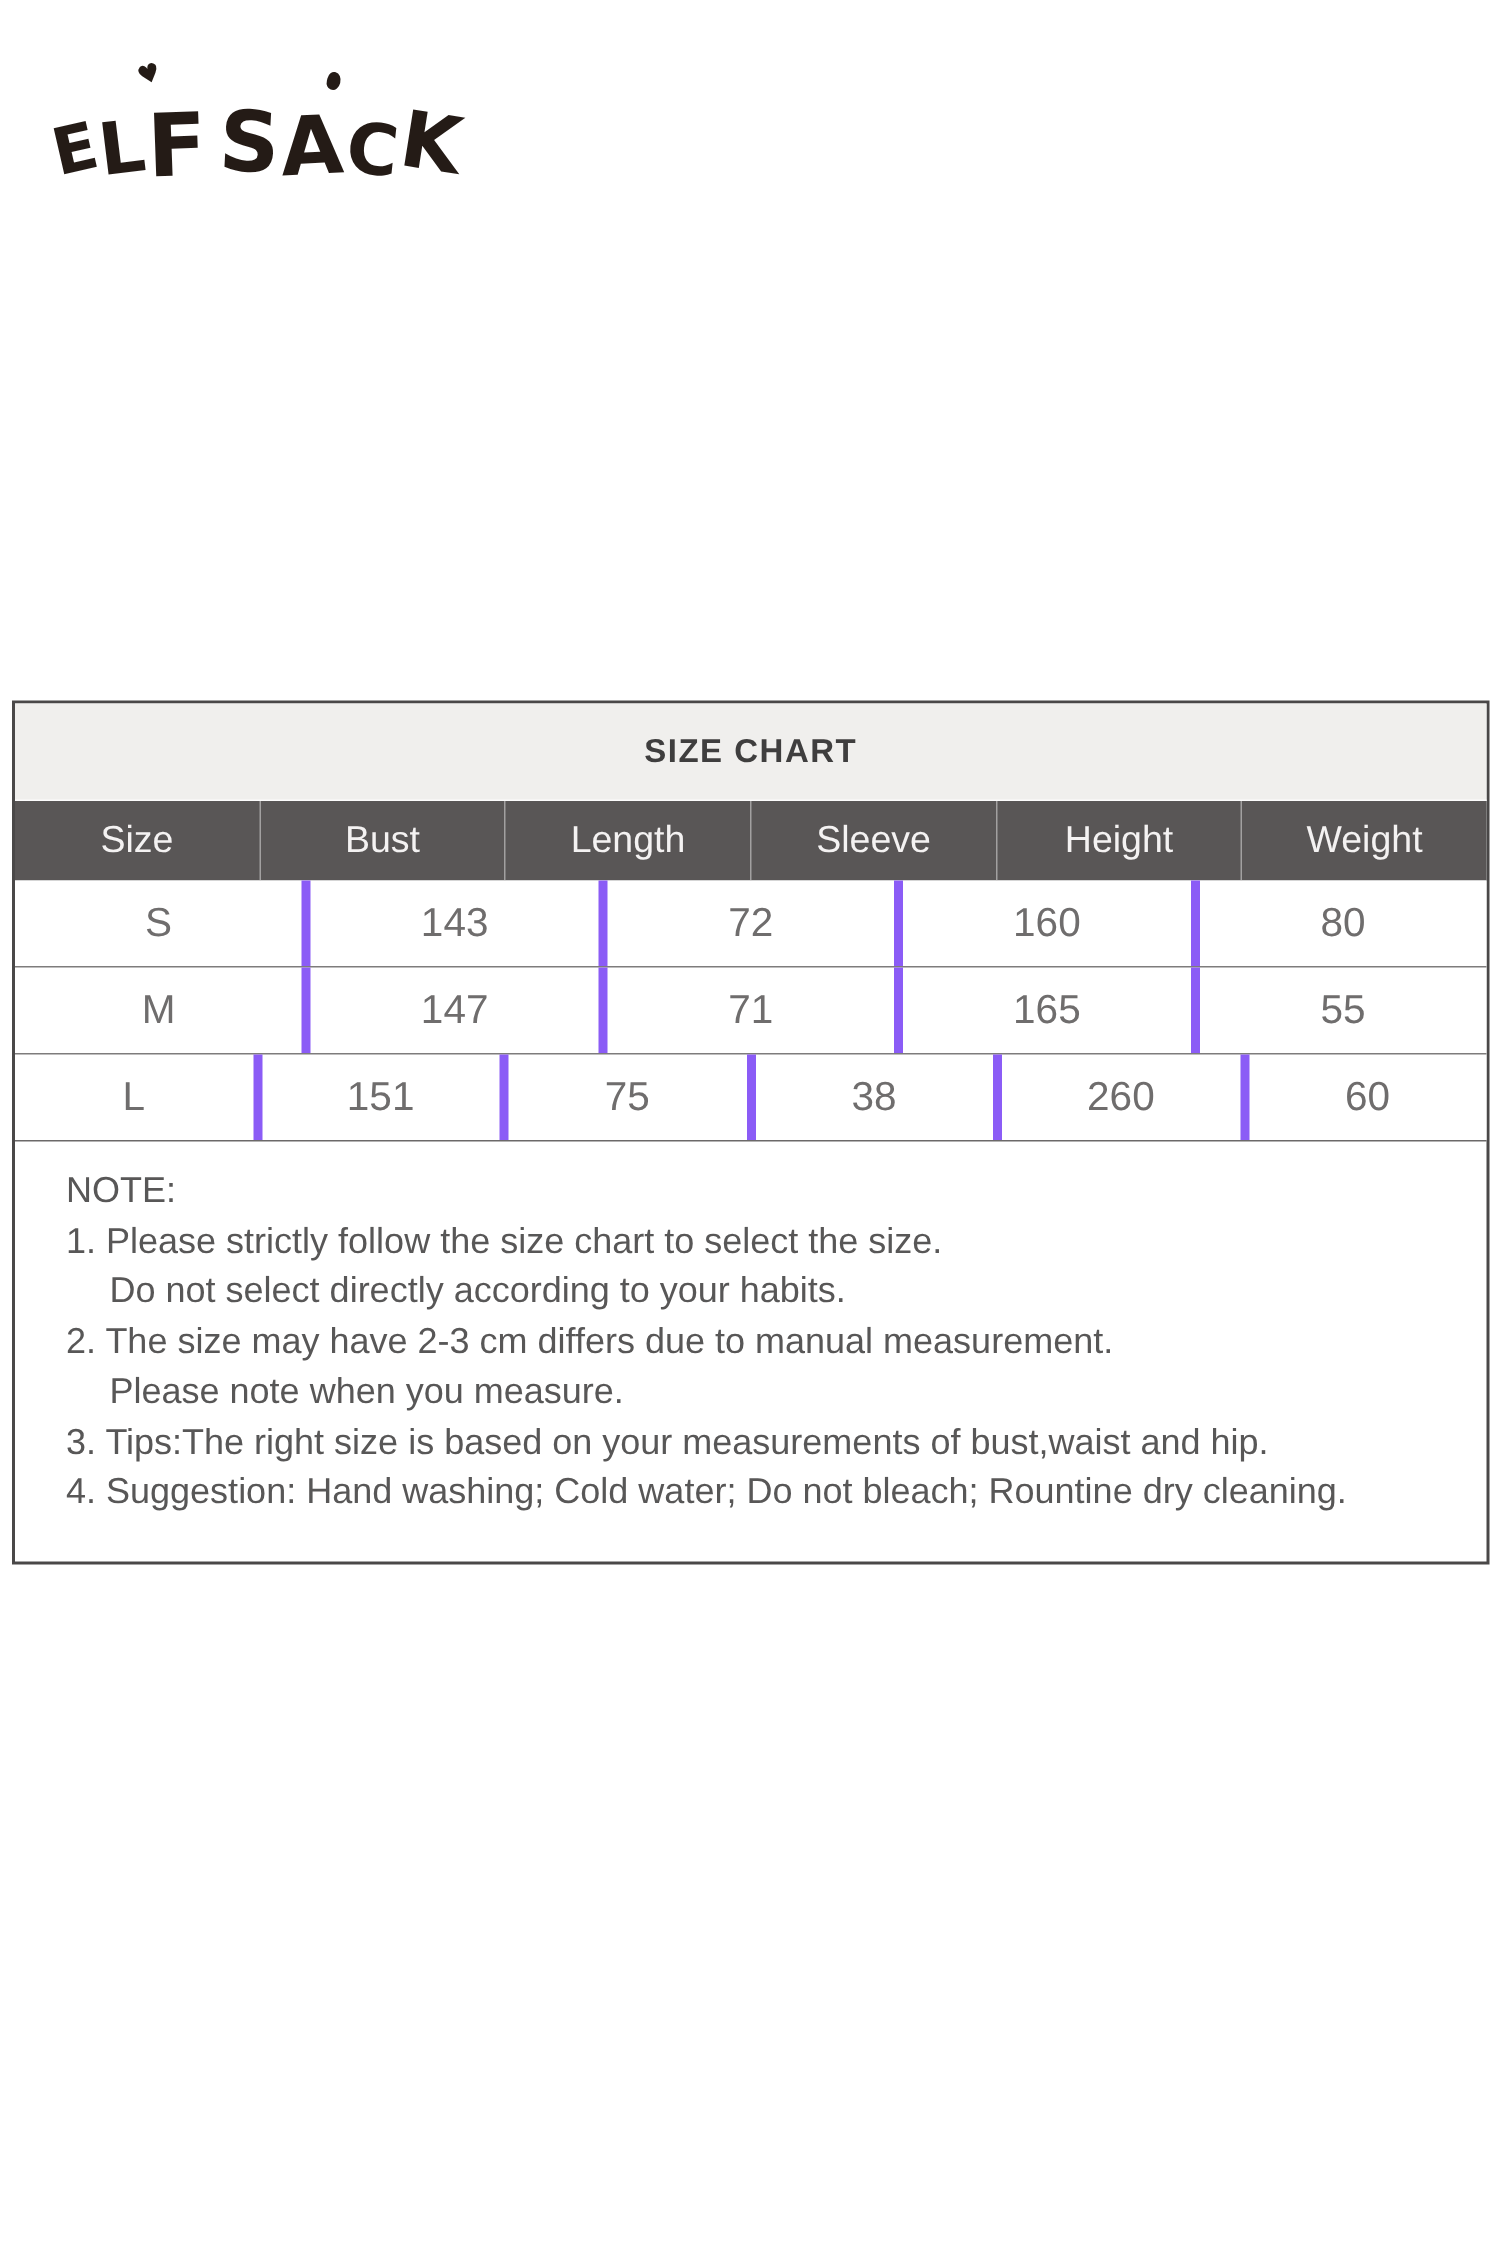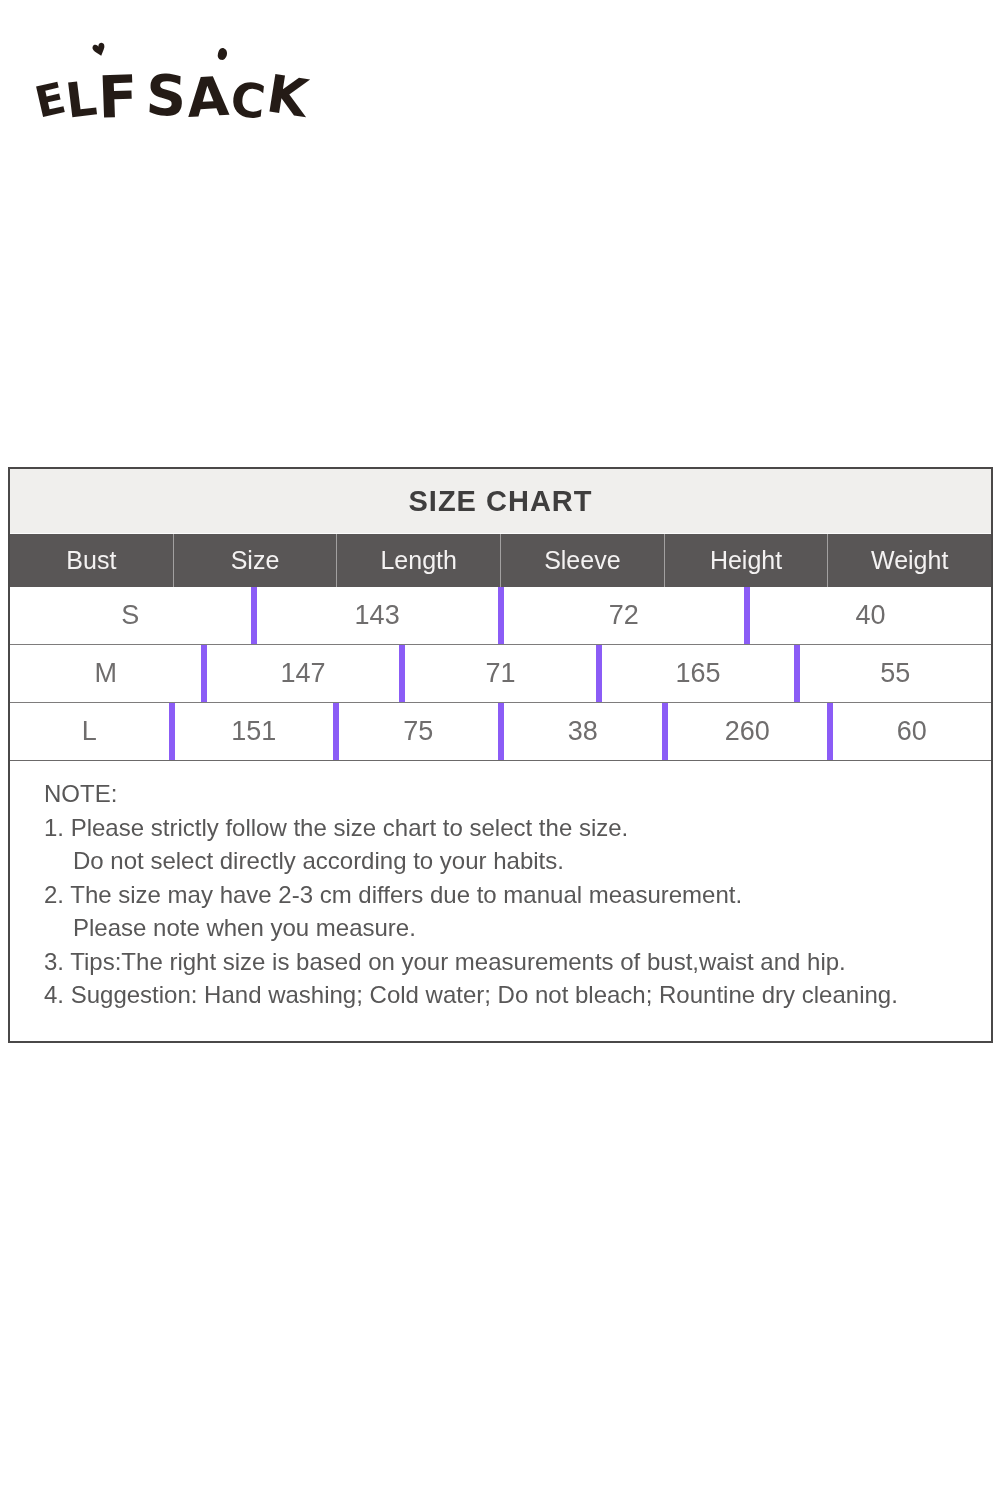--- a/index.html
+++ b/index.html
@@ -60,21 +60,21 @@
   .title-band {
     height: 64px;
     background: #f0efed;
     border-bottom: 1px solid #fcfcfc;
     display: flex;
     align-items: center;
     justify-content: center;
     flex: none;
   }
   .title-band .title {
-    font-size: 29px;
+    font-size: 22px;
     font-weight: bold;
     letter-spacing: 1px;
     color: #3f3e3e;
   }
   .grid { display: flex; flex: none; }
   .grid .cell {
     flex: 1 1 0;
     display: flex;
     align-items: center;
     justify-content: center;
@@ -124,33 +124,34 @@
     <span class="lg-k">K</span>
   </div>
 
   <div class="box">
 
     <div class="title-band">
       <span class="title">SIZE CHART</span>
     </div>
 
     <div class="grid header-row">
+      <div class="cell">Size</div>
       <div class="cell">Bust</div>
-      <div class="cell">Size</div>
       <div class="cell">Length</div>
       <div class="cell">Sleeve</div>
       <div class="cell">Height</div>
       <div class="cell">Weight</div>
     </div>
 
     <div class="grid data-row">
       <div class="cell">S</div>
       <div class="cell">143</div>
       <div class="cell">72</div>
-      <div class="cell">40</div>
+      <div class="cell">160</div>
+      <div class="cell">80</div>
     </div>
 
     <div class="grid data-row">
       <div class="cell">M</div>
       <div class="cell">147</div>
       <div class="cell">71</div>
       <div class="cell">165</div>
       <div class="cell">55</div>
     </div>
 

